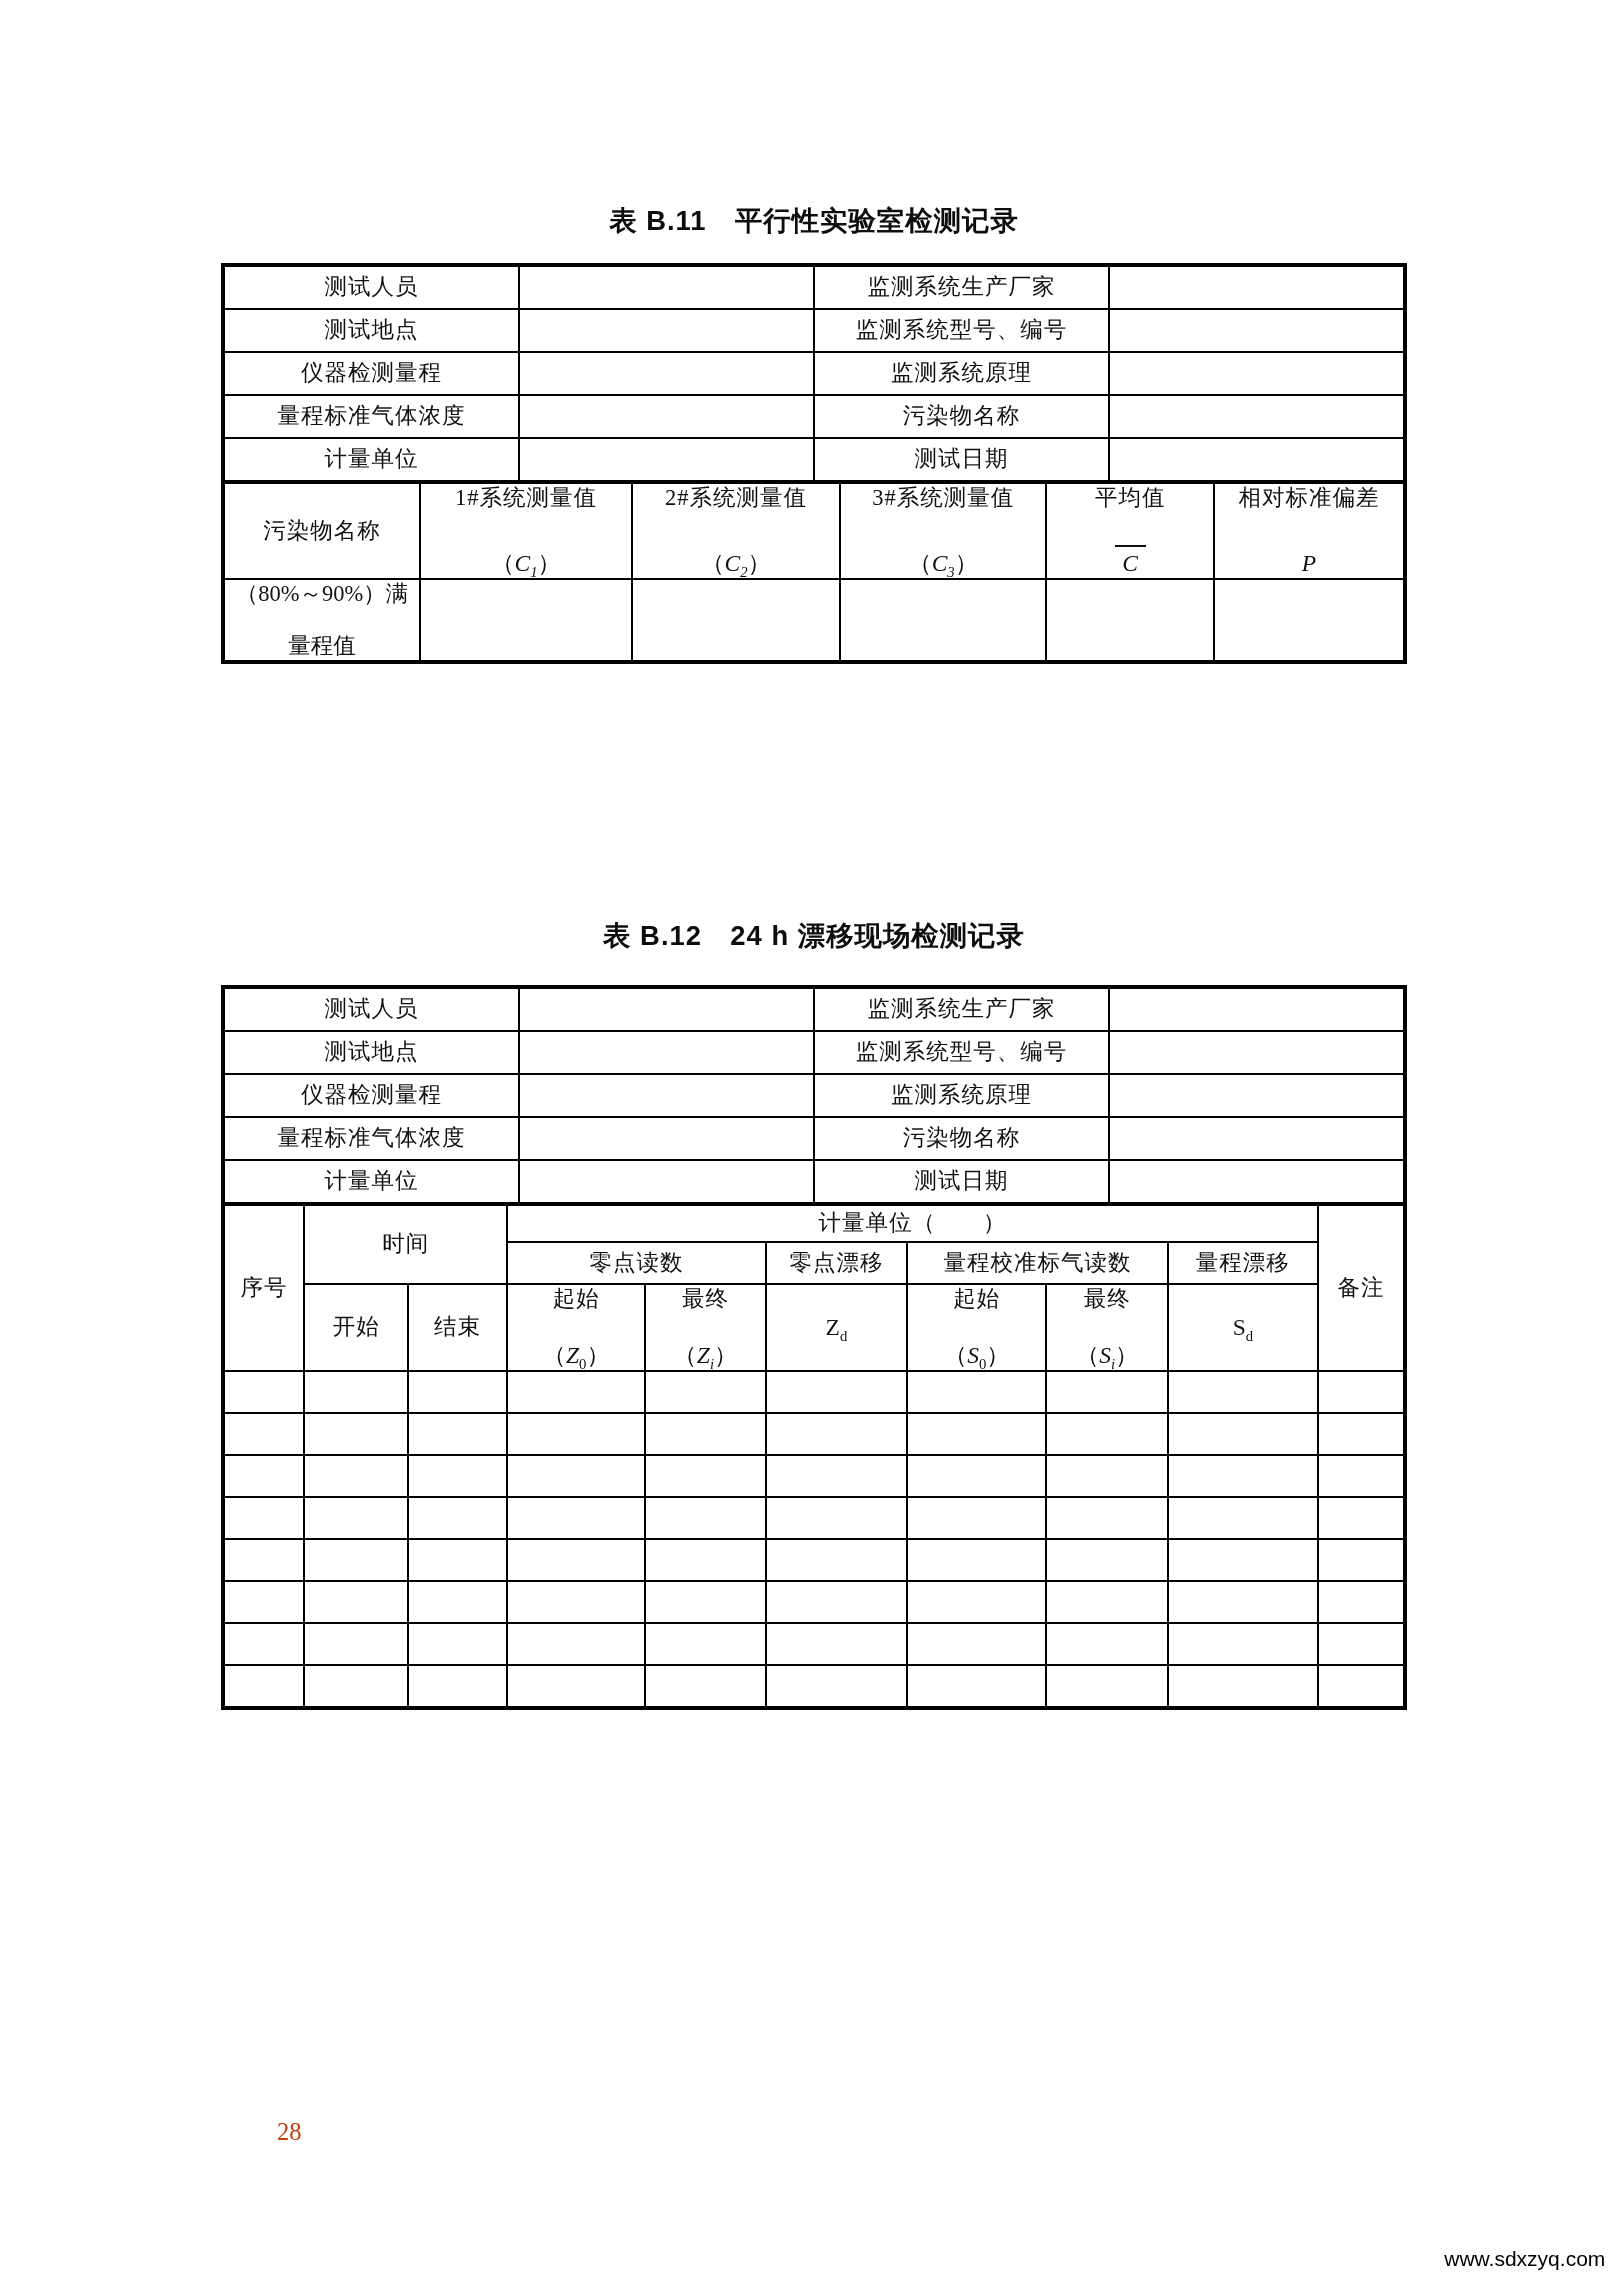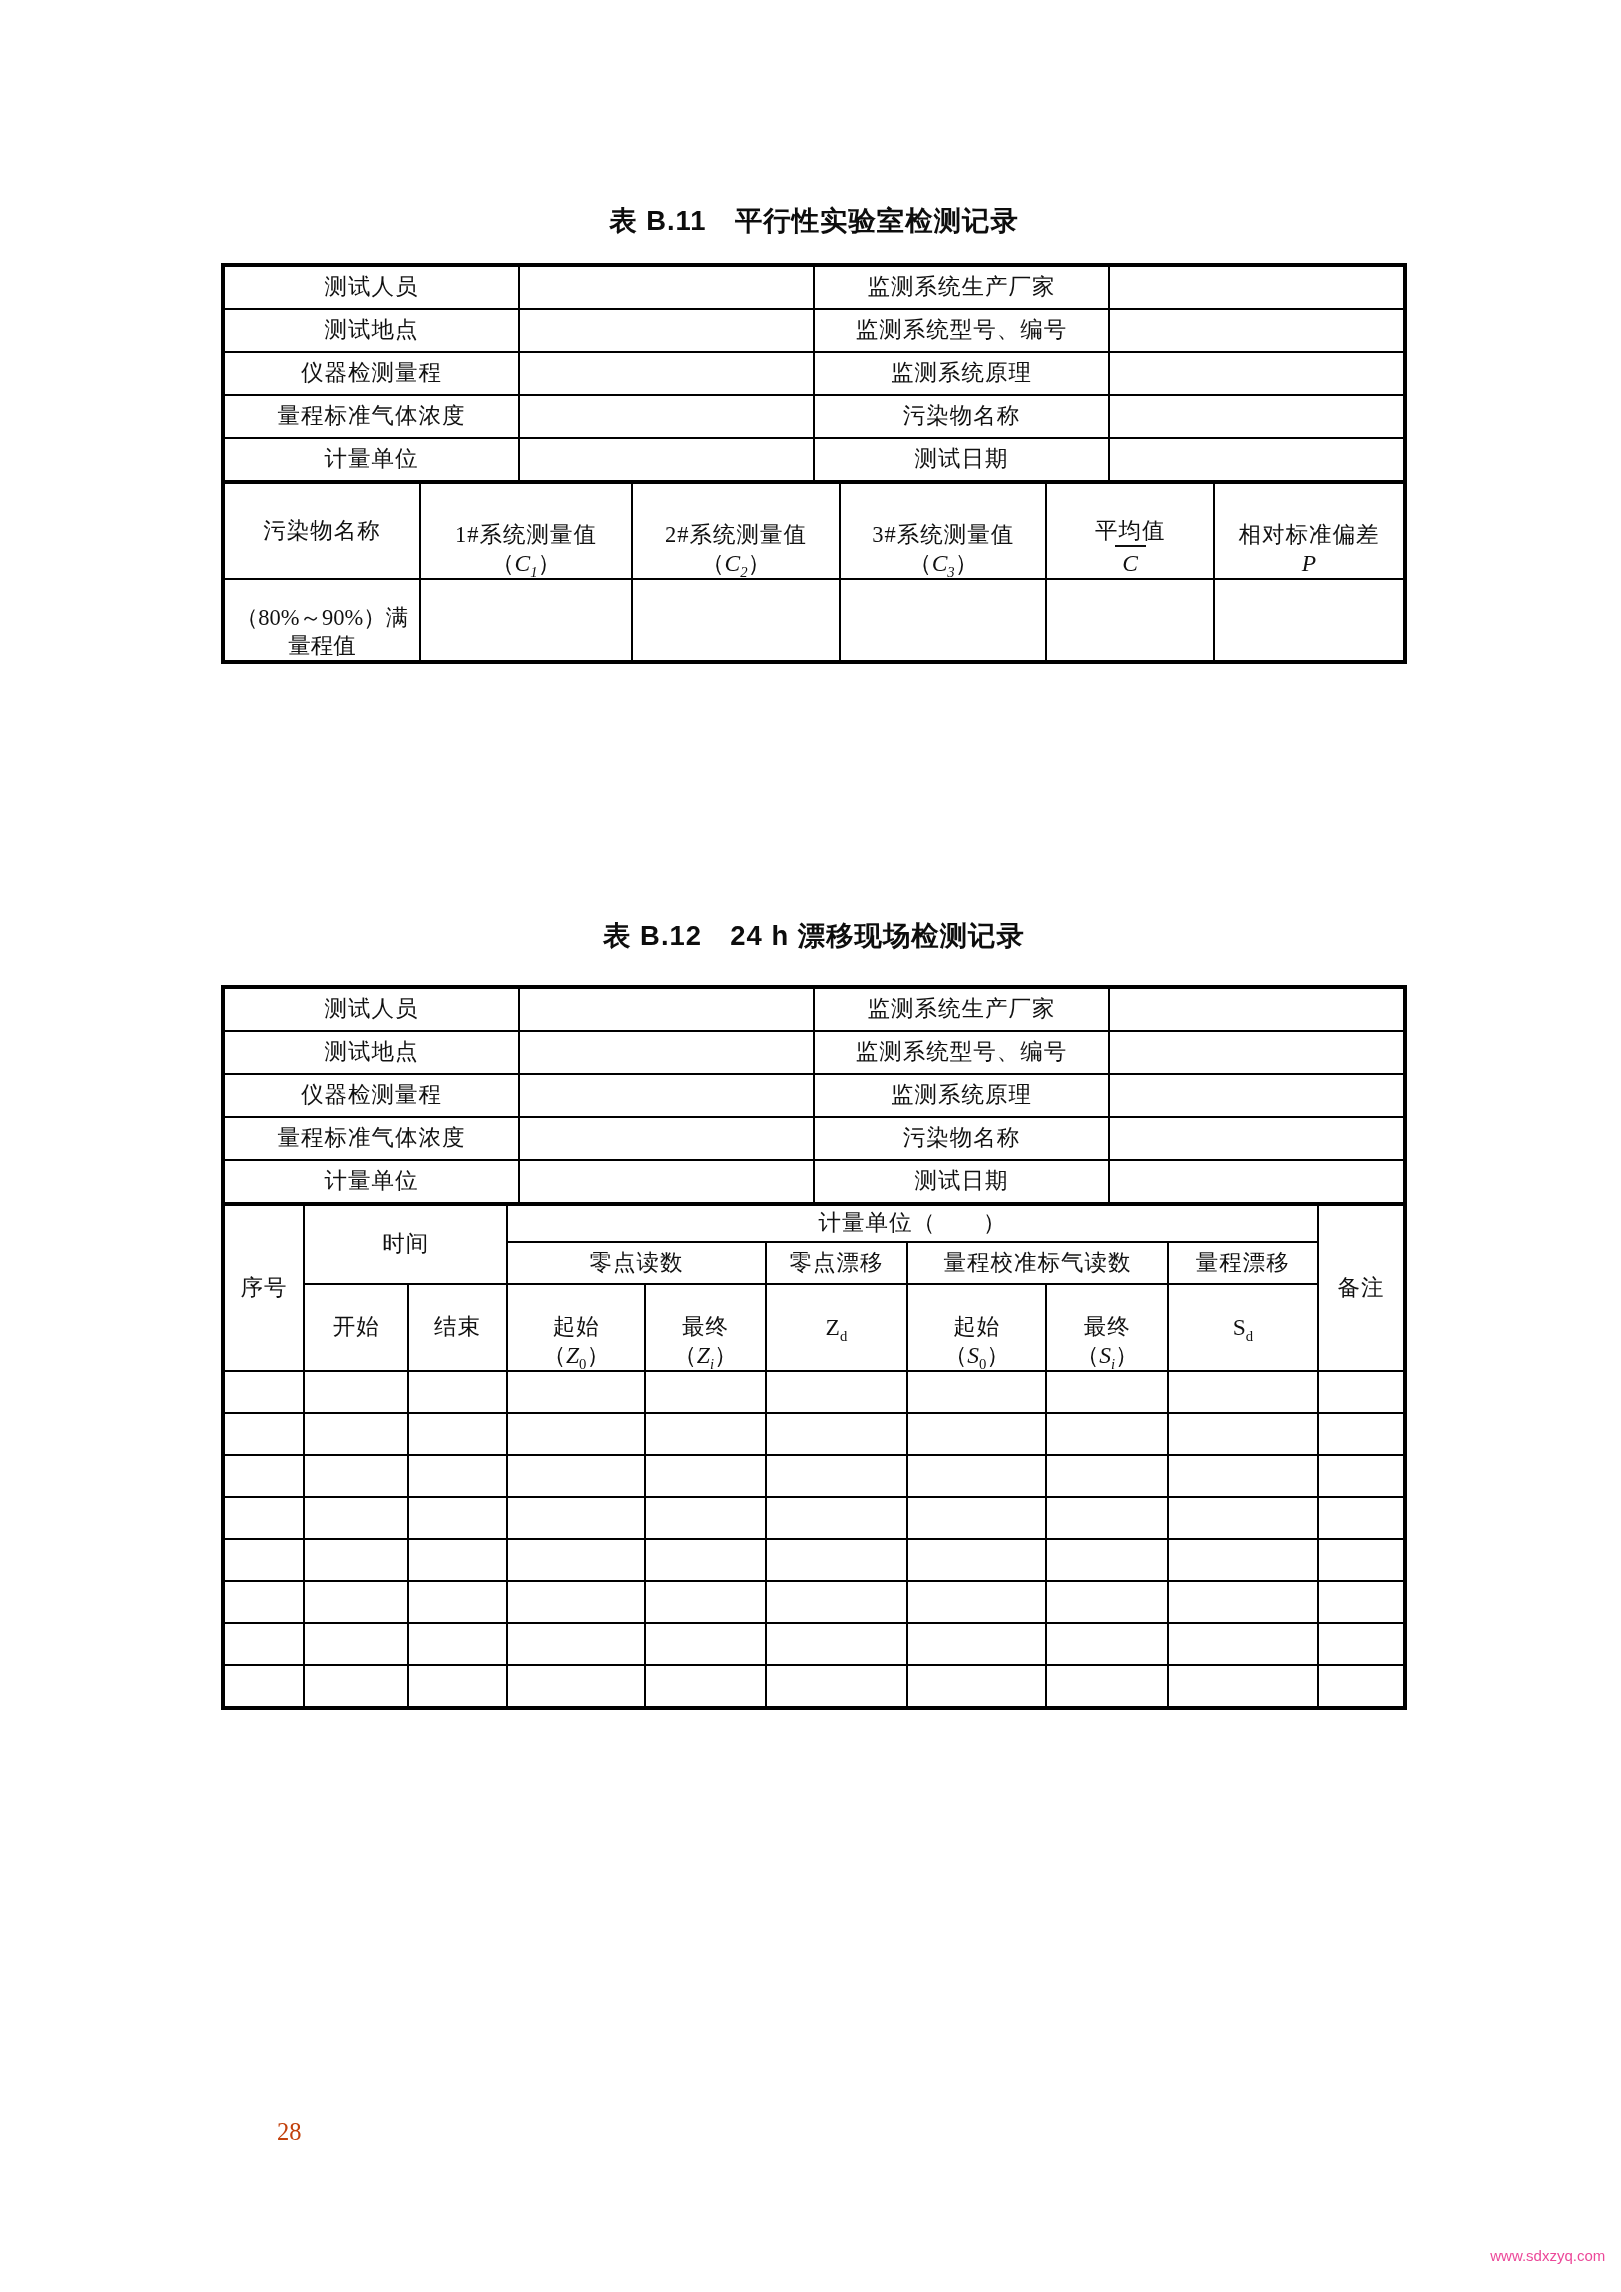--- a/index.html
+++ b/index.html
@@ -15,34 +15,34 @@
   .tbl-wrap{position:absolute;left:221px;width:1186px;border:2.9px solid #000;box-sizing:border-box;background:#fff;}
   table{border-collapse:collapse;width:100%;table-layout:fixed;}
   td{border:2px solid #000;padding:0;text-align:center;vertical-align:middle;
      font-size:22.5px;line-height:1.25;overflow:hidden;}
   .info-row td{height:41px;}
   .info-row.first td{border-bottom-width:2.9px;}
   .lab{letter-spacing:1px;}
   
   .b11-header-row td{height:94px;}
   .b11-data-row td{height:80px;}
-  .two-line{display:flex;flex-direction:column;justify-content:flex-end;height:100%;}
+  .two-line{display:flex;flex-direction:column;justify-content:space-between;height:100%;}
   .sym,.it{font-family:"Liberation Serif","DejaVu Serif",serif;}
   .it{font-style:italic;}
   sub{font-size:14.7px;line-height:0;}
   sub.it-sub{font-style:italic;}
   .cbar{display:inline-block;border-top:2.5px solid #111;padding:2px 7.8px 0 7.8px;}
   .sym{font-size:23.5px;}
   
   .b12-hrow-a td{height:35px;}
   .b12-hrow-b td{height:40px;}
   .b12-hrow-c td{height:85px;}
   .b12-empty-row td{height:40px;}
   .page-number{position:absolute;left:277px;top:2118px;font-size:24.5px;color:#c2410c;}
-  .watermark{position:absolute;right:15.7px;top:2247px;font-size:15px;color:#ec4899;
+  .watermark{position:absolute;right:15.7px;top:2247px;font-size:21px;color:#000000;
      font-family:"Liberation Sans","DejaVu Sans",sans-serif;}
 </style>
 </head>
 <body>
 
 <div class="doc-title" style="top:203px">表 B.11　平行性实验室检测记录</div>
 
 <div class="tbl-wrap" style="top:263px">
   <table>
     <colgroup>

